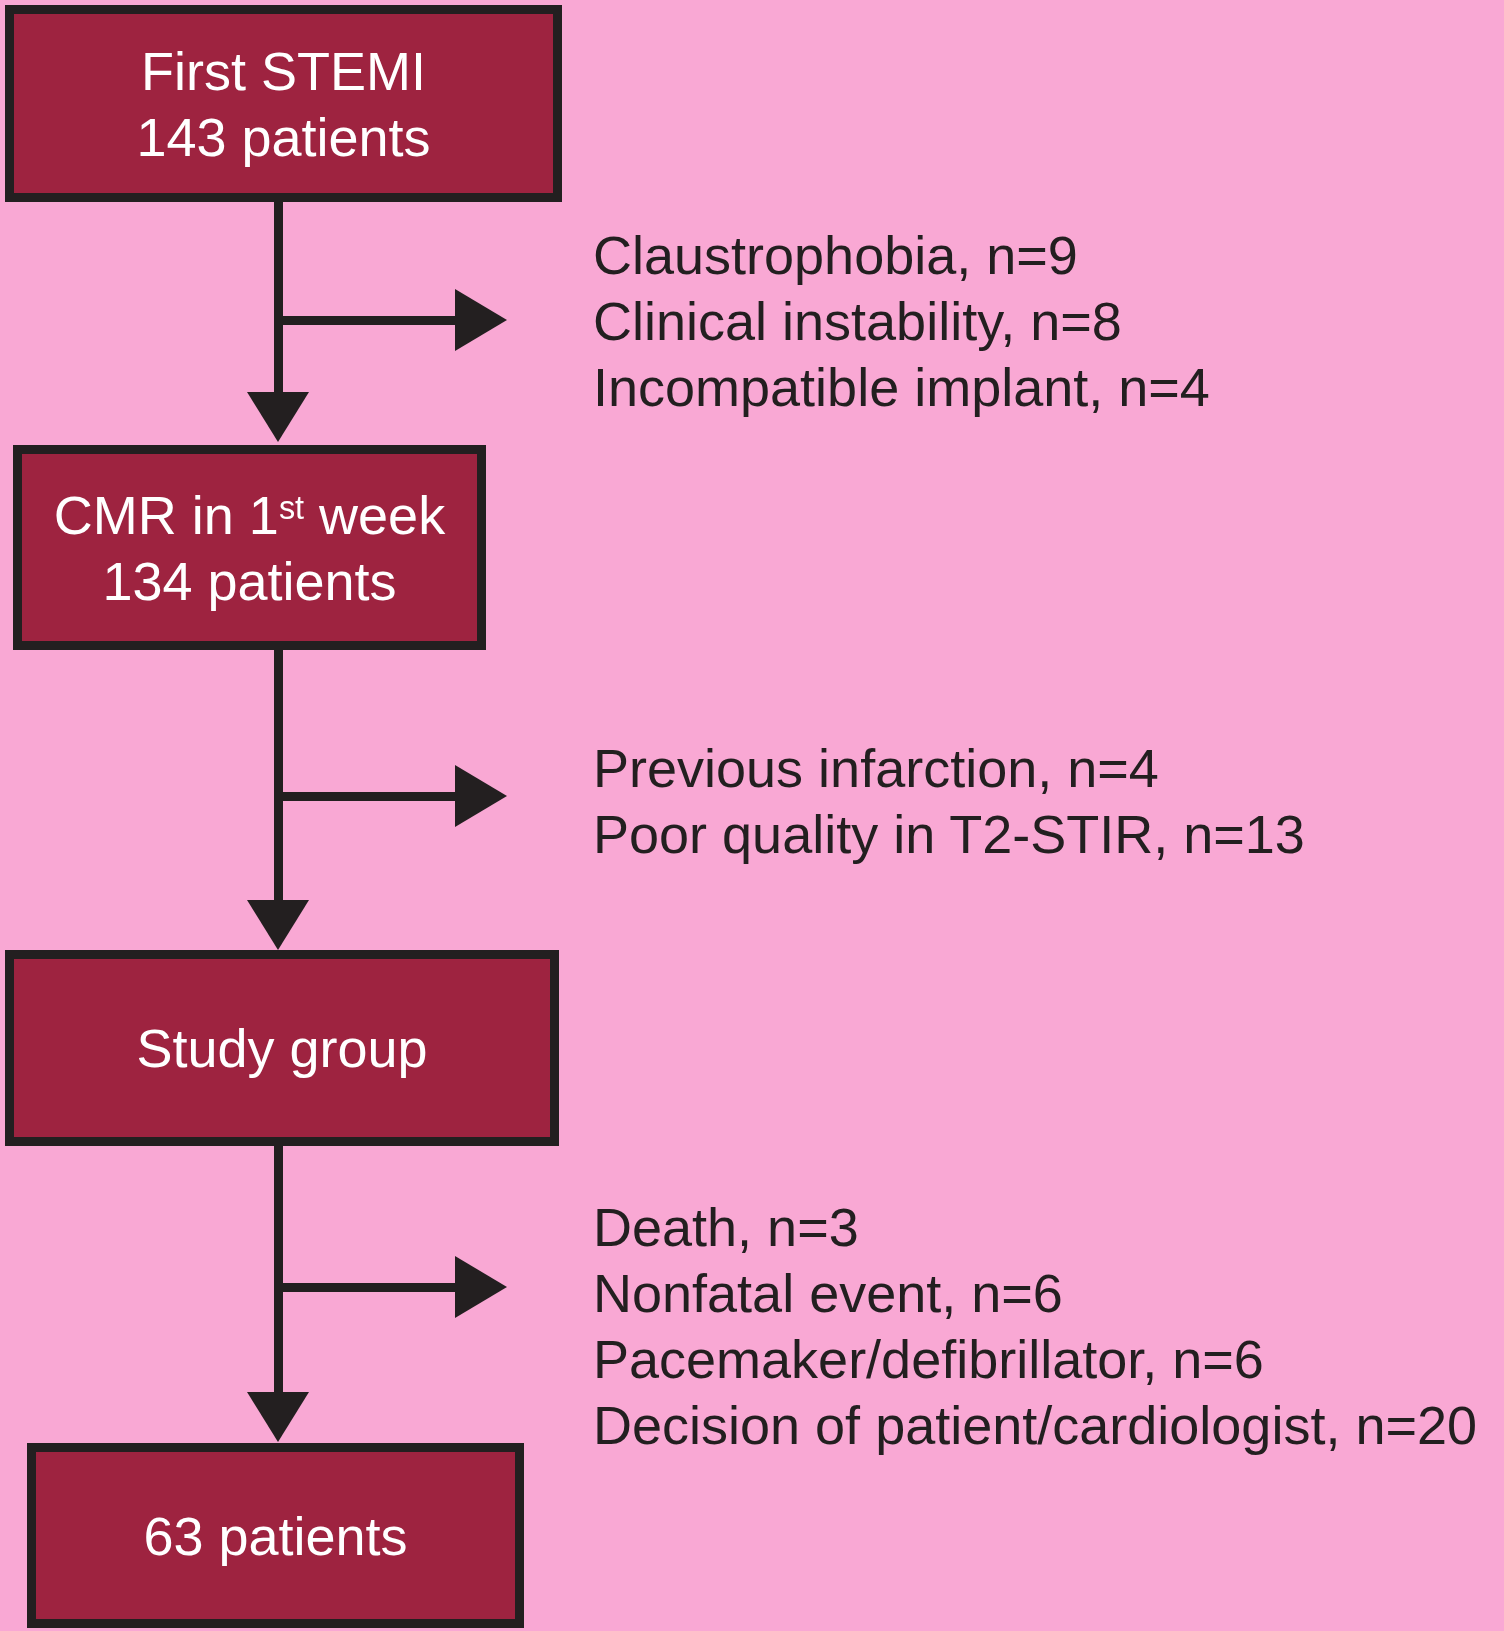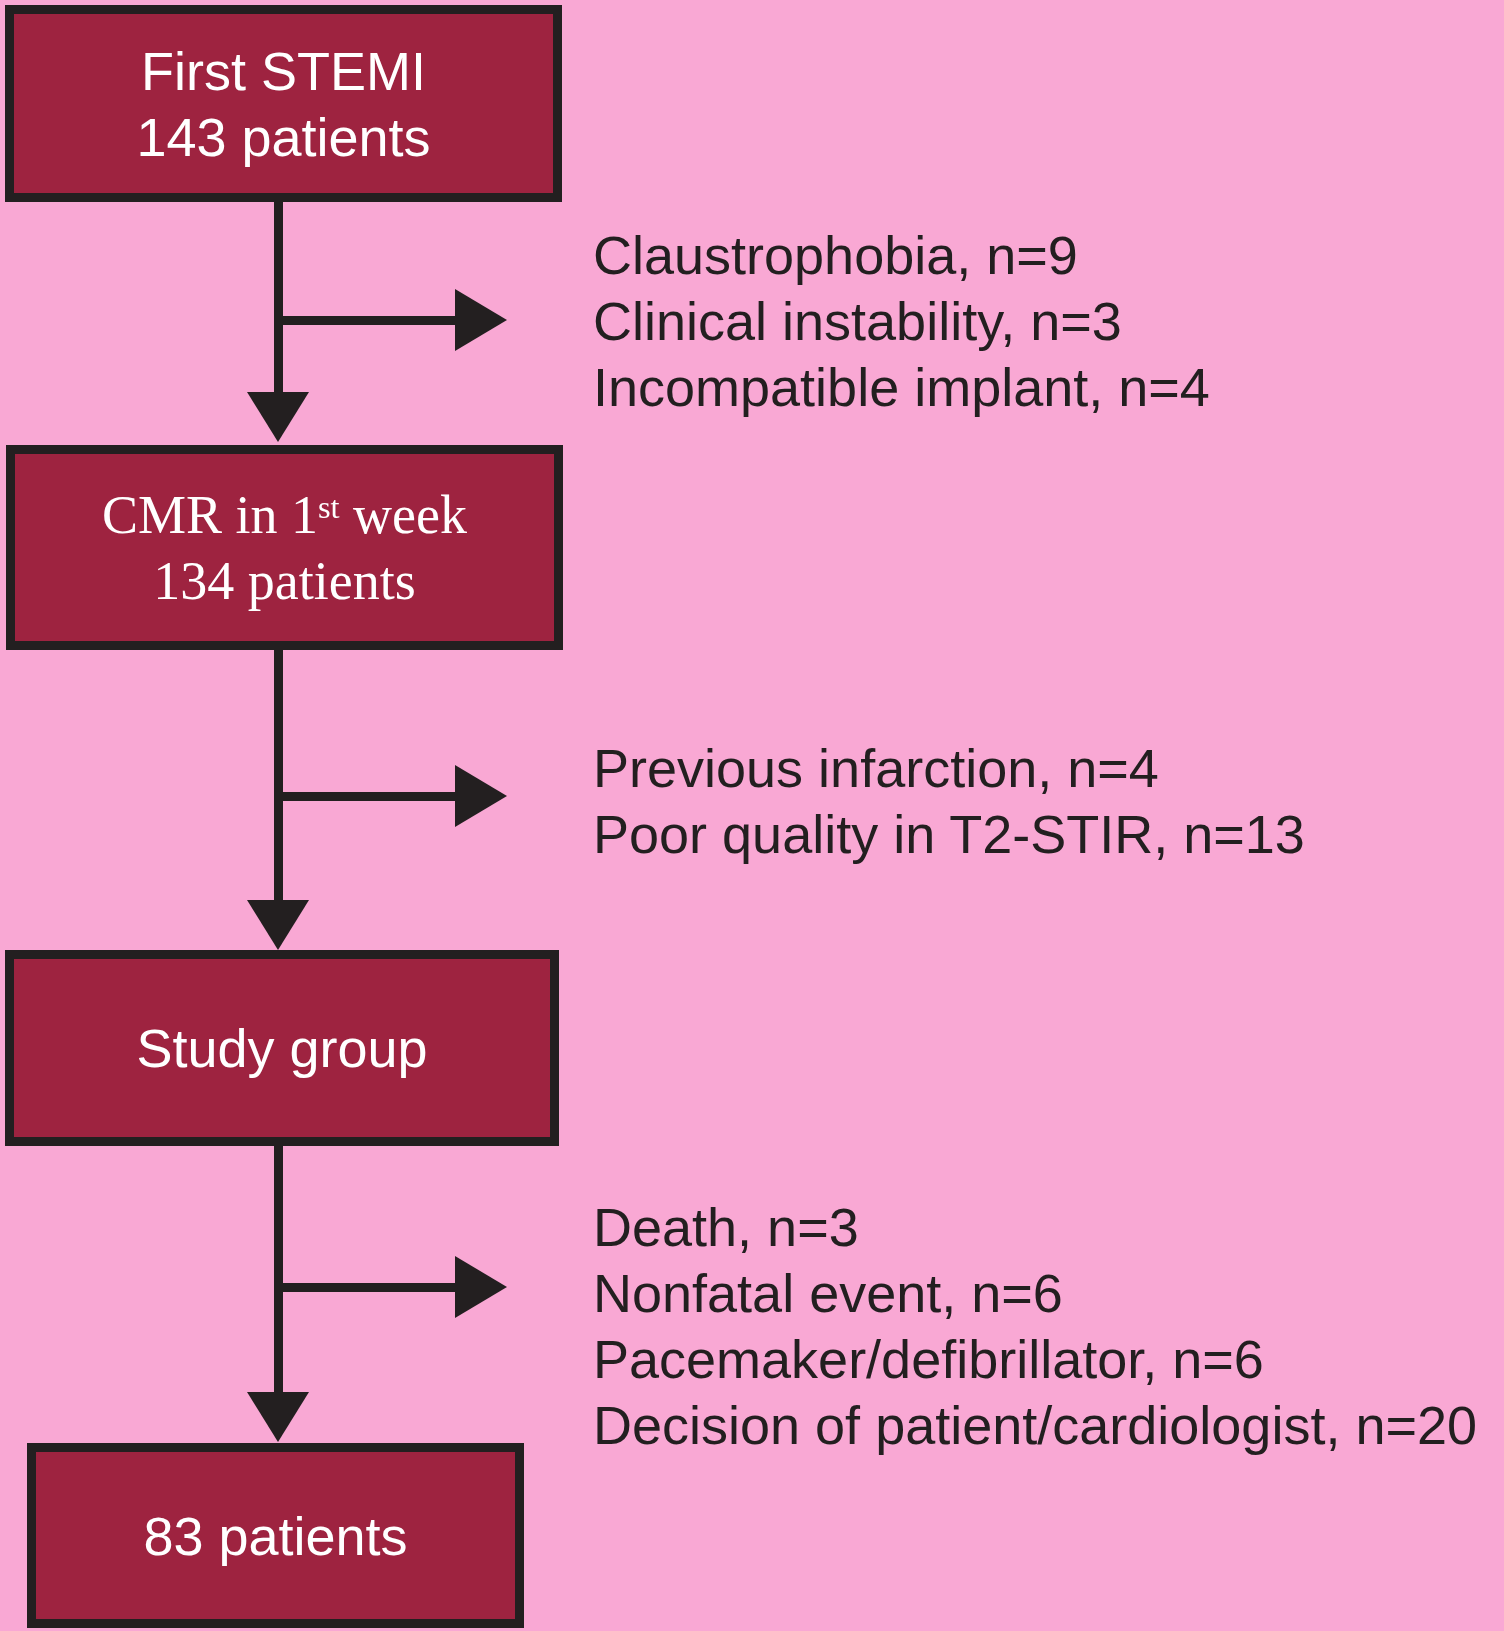--- a/index.html
+++ b/index.html
@@ -32,21 +32,21 @@
   }
   .box-line { white-space: nowrap; }
   .box sup {
     font-size: 60%;
     line-height: 0;
     vertical-align: baseline;
     position: relative;
     top: -0.45em;
   }
   .box1 { left: 5px;  top: 5px;    width: 557px; height: 197px; }
-  .box2 { left: 6px;  top: 445px;  width: 557px; height: 205px; font-family: Liberation Serif, serif; }
+  .box2 { left: 13px;  top: 445px;  width: 473px; height: 205px; }
   .box3 { left: 5px;  top: 950px;  width: 554px; height: 196px; gap: 24px; }
   .box4 { left: 27px; top: 1443px; width: 497px; height: 185px; }
 
   .vline {
     position: absolute;
     left: 274px;
     width: 9px;
     background: #231F20;
   }
   .v1 { top: 202px;  height: 200px; }
@@ -112,21 +112,21 @@
     <div class="box-line">143 patients</div>
   </div>
 
   <div class="vline v1"></div>
   <div class="hline h1"></div>
   <div class="arrow-right r1"></div>
   <div class="arrow-down d1"></div>
 
   <div class="side-text s1">
     <div>Claustrophobia, n=9</div>
-    <div>Clinical instability, n=3</div>
+    <div>Clinical instability, n=8</div>
     <div>Incompatible implant, n=4</div>
   </div>
 
   <div class="box box2">
     <div class="box-line"><span>CMR in 1</span><sup>st</sup><span> week</span></div>
     <div class="box-line">134 patients</div>
   </div>
 
   <div class="vline v2"></div>
   <div class="hline h2"></div>
@@ -148,16 +148,16 @@
   <div class="arrow-down d3"></div>
 
   <div class="side-text s3">
     <div>Death, n=3</div>
     <div>Nonfatal event, n=6</div>
     <div>Pacemaker/defibrillator, n=6</div>
     <div>Decision of patient/cardiologist, n=20</div>
   </div>
 
   <div class="box box4">
-    <div class="box-line">83 patients</div>
+    <div class="box-line">63 patients</div>
   </div>
 
 </div>
 
 </body></html>

